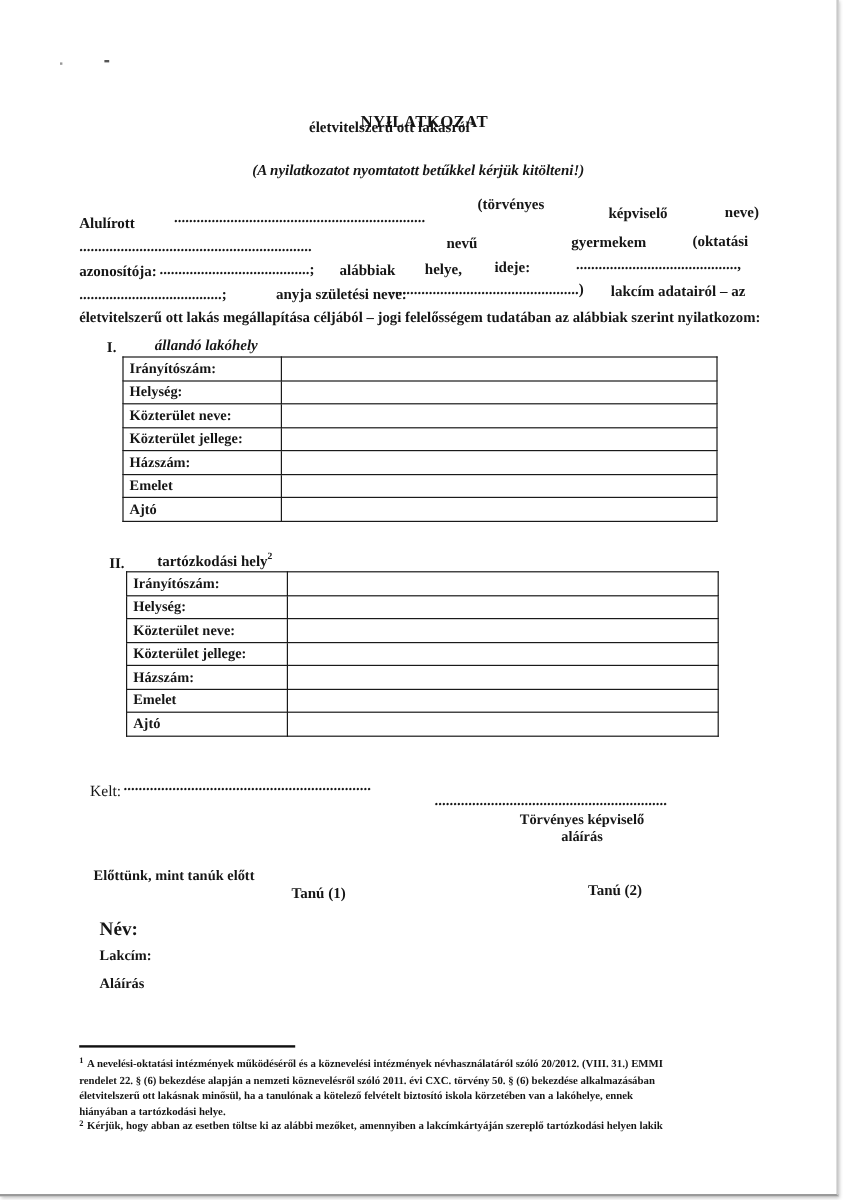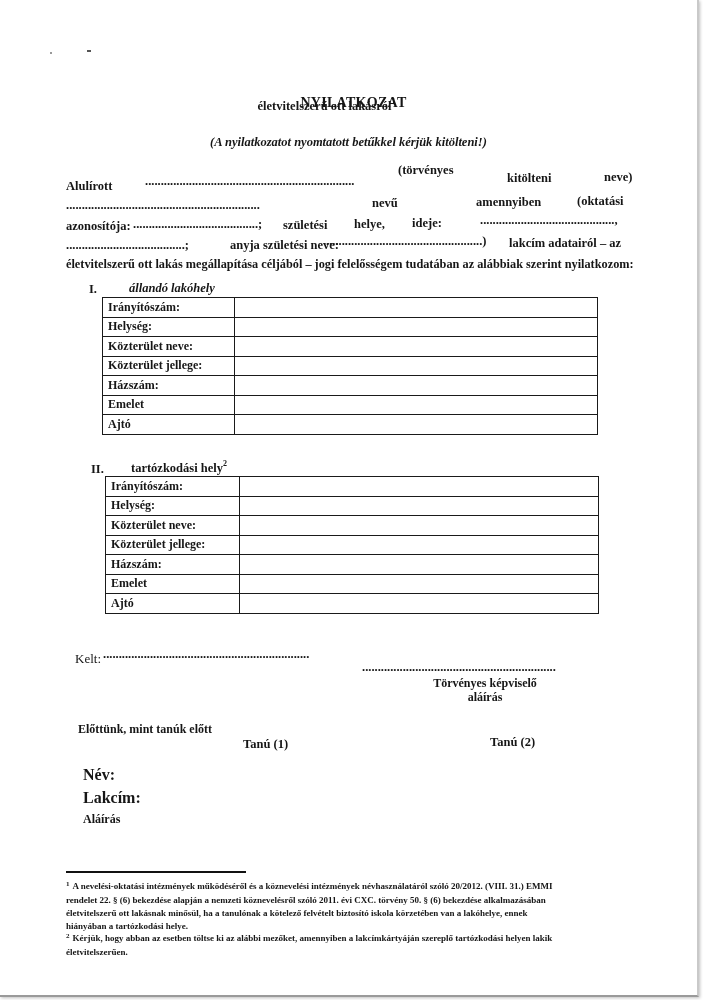--- a/index.html
+++ b/index.html
@@ -31,31 +31,31 @@
   <div class="speck" style="left:87px;top:50px;width:4px;height:1.5px;"></div>
   <div class="speck" style="left:50px;top:52px;width:1.5px;height:2px;background:#999;"></div>
 
   <div class="abs title">NYILATKOZAT</div>
   <div class="abs subtitle"><span>életvitelszerű ott lakásról</span><sup>1</sup></div>
   <div class="abs instr">(A nyilatkozatot nyomtatott betűkkel kérjük kitölteni!)</div>
 
   <div class="abs body-line" style="left:66px;top:179px;">Alulírott</div>
   <div class="abs body-line dots" style="left:145px;top:174px;">...................................................................</div>
   <div class="abs body-line" style="left:398px;top:163px;">(törvényes</div>
-  <div class="abs body-line" style="left:507px;top:171px;">kitölteni</div>
+  <div class="abs body-line" style="left:507px;top:171px;">képviselő</div>
   <div class="abs body-line" style="left:604px;top:170px;text-align:right;">neve)</div>
 
   <div class="abs body-line dots" style="left:66px;top:198px;">..............................................................</div>
   <div class="abs body-line" style="left:372px;top:196px;">nevű</div>
-  <div class="abs body-line" style="left:476px;top:195px;">amennyiben</div>
+  <div class="abs body-line" style="left:476px;top:195px;">gyermekem</div>
   <div class="abs body-line" style="left:577px;top:194px;">(oktatási</div>
 
   <div class="abs body-line" style="left:66px;top:219px;">azonosítója:</div>
   <div class="abs body-line dots" style="left:133px;top:217px;">........................................;</div>
-  <div class="abs body-line" style="left:283px;top:218px;">születési</div>
+  <div class="abs body-line" style="left:283px;top:218px;">alábbiak</div>
   <div class="abs body-line" style="left:354px;top:217px;">helye,</div>
   <div class="abs body-line" style="left:412px;top:216px;">ideje:</div>
   <div class="abs body-line dots" style="left:480px;top:213px;">...........................................,</div>
 
   <div class="abs body-line dots" style="left:66px;top:238px;">......................................;</div>
   <div class="abs body-line" style="left:230px;top:238px;">anyja születési neve:</div>
   <div class="abs body-line dots" style="left:326px;top:234px;">..................................................)</div>
   <div class="abs body-line" style="left:509px;top:236px;">lakcím adatairól – az</div>
 
   <div class="abs body-line" style="left:66px;top:257px;font-size:12.3px;">életvitelszerű ott lakás megállapítása céljából – jogi felelősségem tudatában az alábbiak szerint nyilatkozom:</div>
@@ -135,30 +135,29 @@
   <div class="abs body-line" style="left:75px;top:651px;font-weight:normal;font-size:13px;">Kelt:</div>
   <div class="abs body-line dots" style="left:103px;top:647px;">..................................................................</div>
   <div class="abs body-line dots" style="left:362px;top:660px;">..............................................................</div>
   <div class="abs body-line" style="left:370px;top:676px;width:230px;text-align:center;font-size:12px;">Törvényes képviselő</div>
   <div class="abs body-line" style="left:370px;top:690px;width:230px;text-align:center;font-size:12px;">aláírás</div>
 
   <div class="abs body-line" style="left:78px;top:722px;font-size:12px;">Előttünk, mint tanúk előtt</div>
   <div class="abs body-line" style="left:243px;top:737px;font-size:12.5px;">Tanú (1)</div>
   <div class="abs body-line" style="left:490px;top:735px;font-size:12.5px;">Tanú (2)</div>
   <div class="abs body-line" style="left:83px;top:766px;font-size:16px;">Név:</div>
-  <div class="abs body-line" style="left:83px;top:789px;font-size:16px;text-align:center;">Lakcím:</div>
+  <div class="abs body-line" style="left:83px;top:789px;font-size:12px;text-align:center;">Lakcím:</div>
   <div class="abs body-line" style="left:83px;top:812px;font-size:12px;">Aláírás</div>
 
   <div class="footline"></div>
 
   <div class="fn" style="top:880px;">
     <div><span class="fn-sup">1</span><span>A nevelési-oktatási intézmények működéséről és a köznevelési intézmények névhasználatáról szóló 20/2012. (VIII. 31.) EMMI</span></div>
     <div style="margin-top:1px;">rendelet 22. § (6) bekezdése alapján a nemzeti köznevelésről szóló 2011. évi CXC. törvény 50. § (6) bekezdése alkalmazásában</div>
     <div style="margin-top:1px;">életvitelszerű ott lakásnak minősül, ha a tanulónak a kötelező felvételt biztosító iskola körzetében van a lakóhelye, ennek</div>
     <div style="margin-top:1px;">hiányában a tartózkodási helye.</div>
   </div>
 
   <div class="fn" style="top:932px;">
     <div><span class="fn-sup">2</span><span>Kérjük, hogy abban az esetben töltse ki az alábbi mezőket, amennyiben a lakcímkártyáján szereplő tartózkodási helyen lakik</span></div>
-    <div style="margin-top:1px;">életvitelszerűen.</div>
   </div>
 
 </div>
 
 </body></html>

